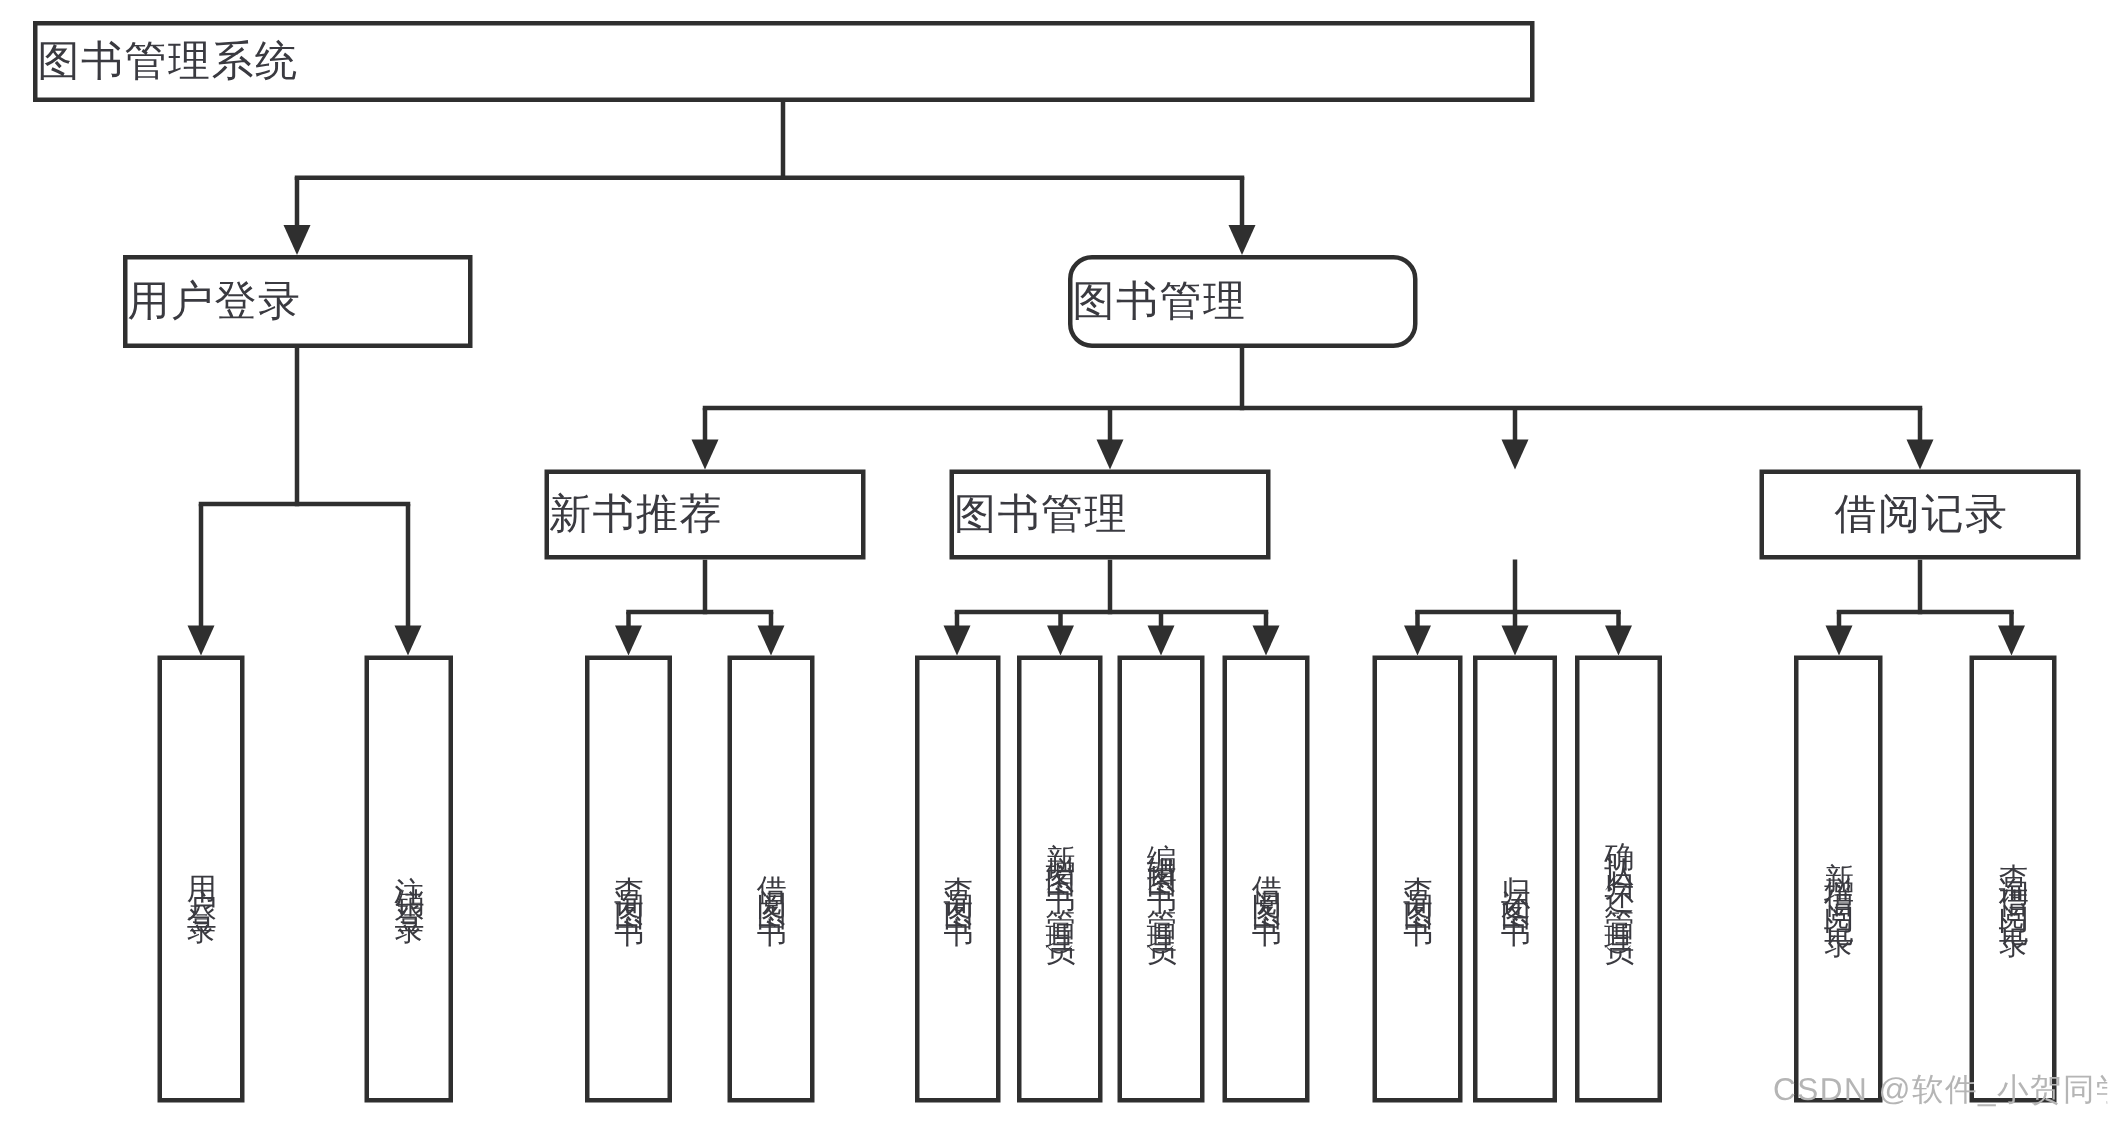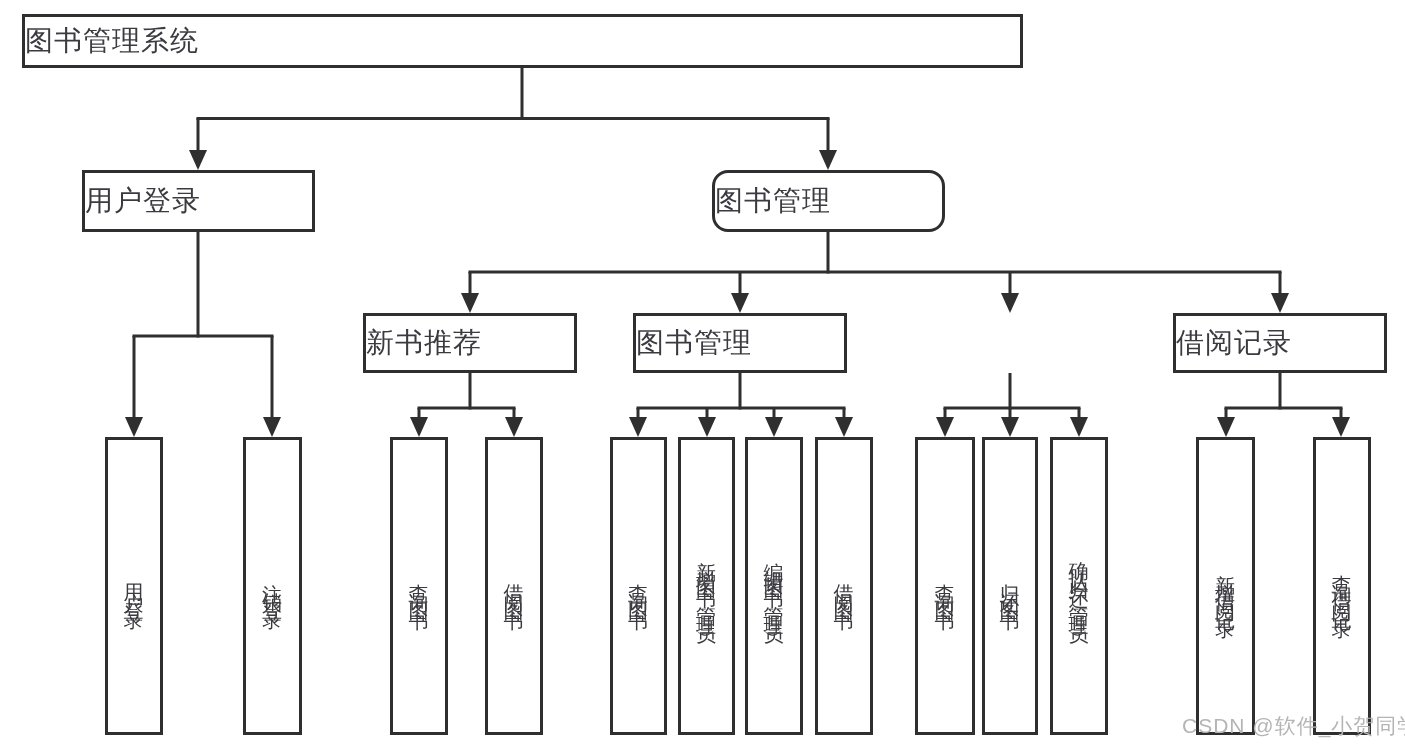--- a/index.html
+++ b/index.html
@@ -59,21 +59,21 @@
     white-space: nowrap;
   }
 
   
   #n-root          { left: 22px;   top: 14px;  width: 1001px; height: 54px; }
   #n-user-login    { left: 82px;   top: 170px; width: 233px;  height: 62px; }
   #n-book-mgmt     { left: 712px;  top: 170px; width: 233px;  height: 62px; border-radius: 16px; }
   #n-new-book      { left: 363px;  top: 313px; width: 214px;  height: 60px; }
   #n-book-borrow   { left: 633px;  top: 313px; width: 214px;  height: 60px; }
   #n-cur-borrow    { left: 903px;  top: 313px; width: 214px;  height: 60px; }
-  #n-borrow-rec    { left: 1173px; top: 313px; width: 214px;  height: 60px; }
+  #n-borrow-rec    { left: 1173px; top: 313px; width: 214px;  height: 60px; padding-left: 47px; }
 
   #lf-user-login   { left: 105px;  top: 437px; width: 58px; height: 298px; }
   #lf-logout       { left: 243px;  top: 437px; width: 59px; height: 298px; }
   #lf-query-1      { left: 390px;  top: 437px; width: 58px; height: 298px; }
   #lf-borrow-1     { left: 485px;  top: 437px; width: 58px; height: 298px; }
   #lf-query-2      { left: 610px;  top: 437px; width: 57px; height: 298px; }
   #lf-add-book     { left: 678px;  top: 437px; width: 57px; height: 298px; }
   #lf-edit-book    { left: 745px;  top: 437px; width: 58px; height: 298px; }
   #lf-borrow-2     { left: 815px;  top: 437px; width: 58px; height: 298px; }
   #lf-query-3      { left: 915px;  top: 437px; width: 60px; height: 298px; }

